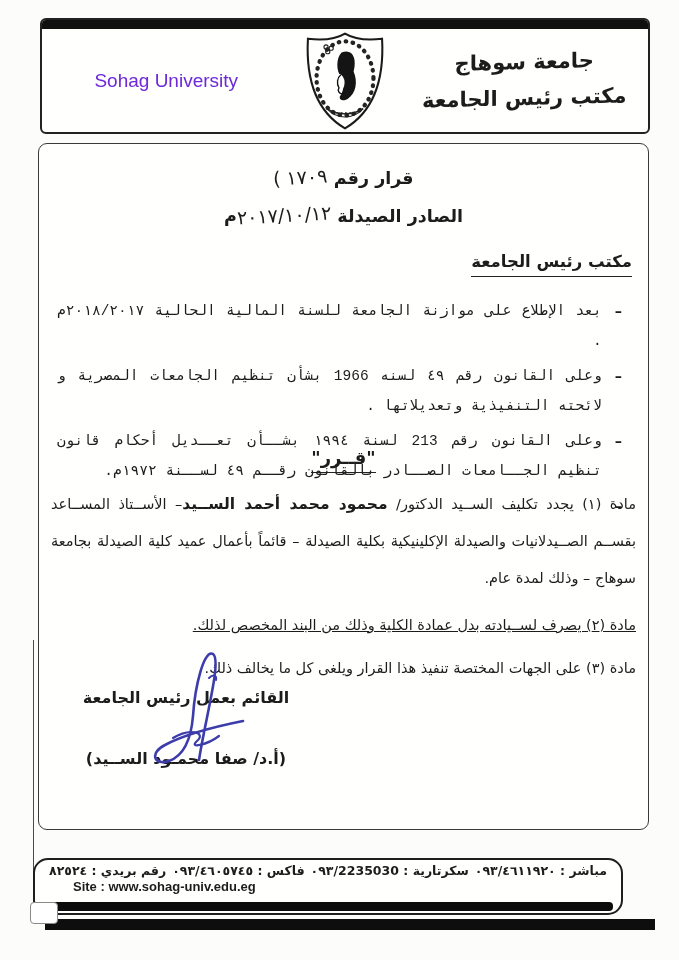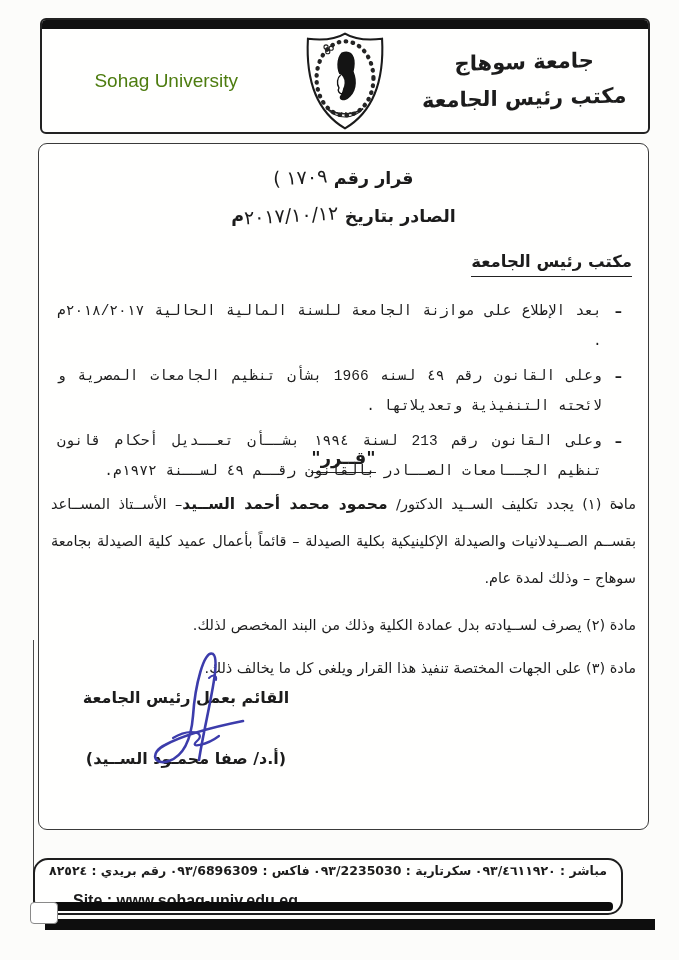--- a/index.html
+++ b/index.html
@@ -8,50 +8,50 @@
     background:#fcfcfa;
     font-family:"DejaVu Sans",sans-serif;
     color:#1c1c1c;
     overflow:hidden;
   }
   .box{position:absolute;background:#fffffe;border:2px solid #2e2e2e;}
   
   .header-box{left:40px;top:18px;width:606px;height:112px;border-radius:6px;overflow:hidden;border-color:#222;}
   .header-strip{position:absolute;top:0;left:0;right:0;height:9px;background:#101010;}
   .header-row{position:absolute;top:9px;left:0;right:0;bottom:0;display:flex;align-items:center;}
-  .header-english{width:41%;text-align:center;font-family:"Liberation Sans",sans-serif;font-size:19px;line-height:1.55;color:#4d7c0f;}
+  .header-english{width:41%;text-align:center;font-family:"Liberation Sans",sans-serif;font-size:19px;line-height:1.55;color:#6d28d9;}
   .header-logo{width:18%;display:flex;justify-content:center;align-items:center;}
   .header-arabic{width:41%;text-align:center;font-weight:bold;font-size:21px;line-height:1.7;transform:skewY(-1.5deg);}
   
   .main-box{left:38px;top:143px;width:609px;height:685px;border-radius:9px;border-color:#3a3a3a;direction:rtl;border-width:1.5px;}
   .title-line{position:absolute;width:100%;text-align:center;font-weight:bold;font-size:17.5px;}
   .t1{top:22px;}
   .t2{top:60px;}
   .hand{font-weight:400;display:inline-block;transform:rotate(-3deg);font-size:19px;letter-spacing:1px;}
   .office-heading{position:absolute;top:108px;right:16px;font-size:16.5px;font-weight:bold;border-bottom:1.8px solid #222;padding-bottom:5px;}
   .preamble{position:absolute;top:152px;right:26px;left:18px;font-size:14.5px;}
   .preamble-item{display:flex;gap:13px;line-height:30px;margin-bottom:5px;}
   .dash{flex:0 0 auto;font-weight:bold;}
   .preamble-text{text-align:justify;font-family:Liberation Mono, monospace;}
   .resolution-heading{position:absolute;top:303px;width:100%;text-align:center;}
   .resolution-heading span{font-weight:bold;font-size:18px;border-bottom:1.8px solid #222;padding-bottom:4px;}
   .articles{position:absolute;top:342px;right:12px;left:12px;font-size:14.5px;}
   .article{line-height:37px;margin:0 0 3px 0;text-align:justify;text-align-last:right;}
-  .article.a2{margin-top:10px;}
+  .article.a2{margin-top:10px;text-decoration:underline;}
   .article.a3{margin-top:6px;}
   .bold-name{font-weight:bold;font-size:15.5px;}
   
   .sig-block{position:absolute;top:544px;left:28px;width:238px;text-align:center;direction:rtl;}
   .sig-title{font-weight:bold;font-size:16px;}
   .sig-name{font-weight:bold;font-size:16px;margin-top:42px;letter-spacing:0.5px;}
   .sig-svg{position:absolute;top:498px;left:100px;width:150px;height:150px;pointer-events:none;}
   
   .footer-box{left:33px;top:858px;width:586px;height:53px;border-radius:15px;overflow:hidden;border-color:#1e1e1e;}
   .footer-line1{margin-top:3px;padding:0 14px;display:flex;direction:rtl;justify-content:space-between;font-size:12.5px;font-weight:bold;}
-  .footer-line2{padding:0 55px 0 38px;display:flex;direction:ltr;justify-content:space-between;font-family:"Liberation Sans",sans-serif;font-weight:bold;font-size:16px;margin-top:14px;}
+  .footer-line2{padding:0 55px 0 38px;display:flex;direction:ltr;justify-content:space-between;font-family:"Liberation Sans",sans-serif;font-weight:bold;font-size:13px;margin-top:1px;}
   .footer-bar{position:absolute;bottom:2px;left:8px;right:8px;height:9px;background:#0c0c0c;border-radius:4px;}
   .bottom-bar{position:absolute;left:45px;top:919px;width:610px;height:11px;background:#0e0e0e;}
   .white-nub{position:absolute;left:30px;top:902px;width:26px;height:20px;background:#fff;border:1px solid #8a8a8a;border-radius:4px;z-index:3;}
   .artifact-line{position:absolute;left:33px;top:640px;width:1px;height:266px;background:#4a4a4a;}
 </style>
 </head>
 <body>
 
 <div class="box header-box">
   <div class="header-strip"></div>
@@ -82,21 +82,21 @@
 </div>
 
 <div class="box main-box">
 
   <div class="title-line t1">
     <span>قرار رقم</span>
     <span class="hand" dir="ltr">( ١٧٠٩</span>
   </div>
 
   <div class="title-line t2">
-    <span>الصادر بتاريخ</span>
+    <span>الصادر الصيدلة</span>
     <span class="hand" dir="ltr">٢٠١٧/١٠/١٢</span><span>م</span>
   </div>
 
   <div class="office-heading">مكتب رئيس الجامعة</div>
 
   <div class="preamble">
     <div class="preamble-item">
       <span class="dash">–</span>
       <span class="preamble-text">بعد الإطلاع على موازنة الجامعة للسنة المالية الحالية ٢٠١٨/٢٠١٧م .</span>
     </div>
@@ -134,21 +134,21 @@
   </svg>
 </div>
 
 <div class="artifact-line"></div>
 <div class="white-nub"></div>
 
 <div class="box footer-box">
   <div class="footer-line1">
     <span>مباشر : ٠٩٣/٤٦١١٩٢٠</span>
     <span>سكرتارية : ٠٩٣/2235030</span>
-    <span>فاكس : ٠٩٣/6896309</span>
+    <span>فاكس : ٠٩٣/٤٦٠٥٧٤٥</span>
     <span>رقم بريدي : ٨٢٥٢٤</span>
   </div>
   <div class="footer-line2">
     <span>Site : www.sohag-univ.edu.eg</span>
   </div>
   <div class="footer-bar"></div>
 </div>
 
 <div class="bottom-bar"></div>
 

